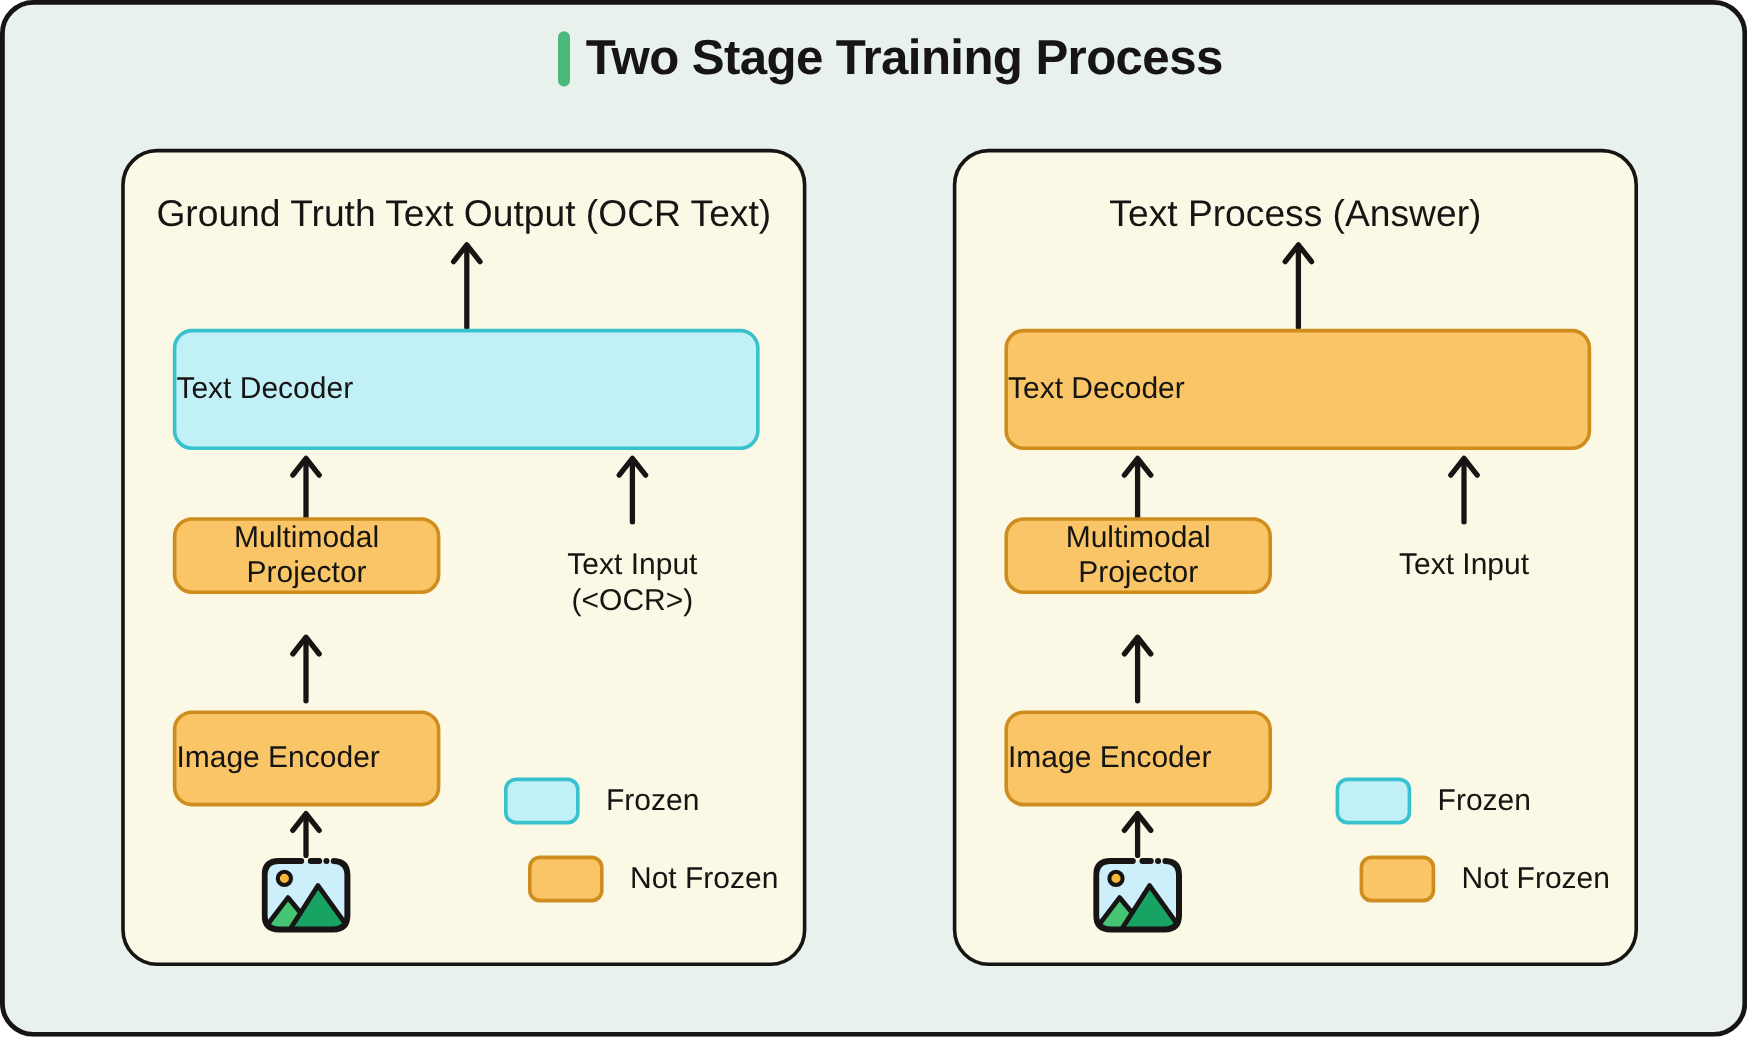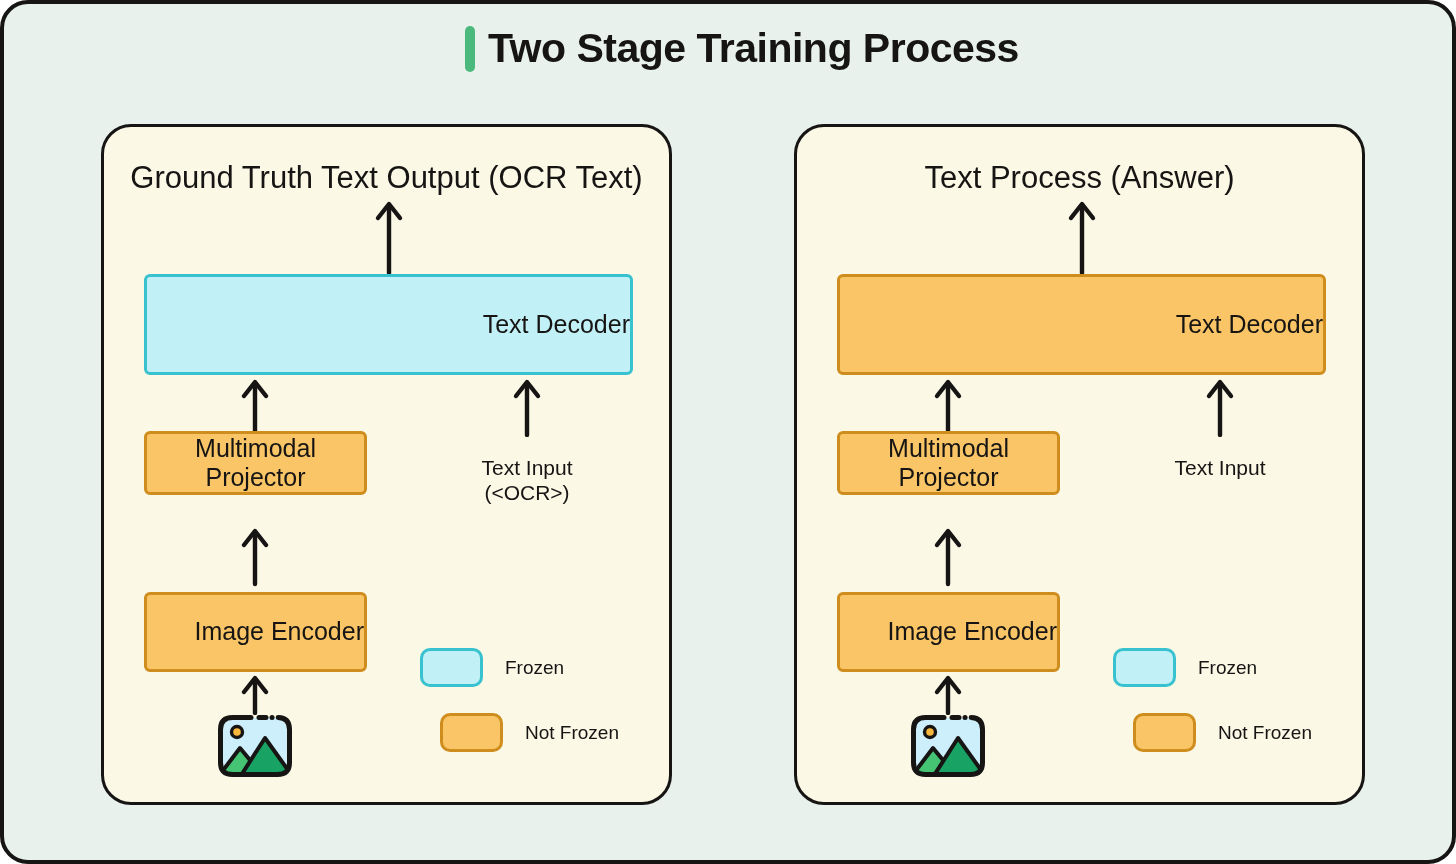--- a/index.html
+++ b/index.html
@@ -51,40 +51,40 @@
   }
   .panel.left{left:97px;}
   .panel.right{left:790px;}
   .panel-header{
     position:absolute;top:32px;left:0;right:0;
     text-align:center;font-size:31px;line-height:1.2;
   }
   
   .box{
     position:absolute;
-    display:flex;align-items:center;justify-content:flex-end;
+    display:flex;align-items:center;justify-content:flex-start;
     text-align:center;
     font-size:25px;line-height:1.18;
-    border-radius:6px;
+    border-radius:16px;
   }
   .box.frozen{
     background:var(--frozen-fill);
     border:3px solid var(--frozen-border);
   }
   .box.notfrozen{
     background:var(--notfrozen-fill);
     border:3px solid var(--notfrozen-border);
   }
   .decoder{left:40px;top:147px;width:489px;height:101px;}
   .projector{left:40px;top:304px;width:223px;height:64px;padding:0 18px;}
   .encoder{left:40px;top:465px;width:223px;height:80px;}
   
   .text-input{
     position:absolute;left:313px;top:328px;width:220px;
-    text-align:center;font-size:21px;line-height:1.2;
+    text-align:center;font-size:25px;line-height:1.2;
   }
   
   .arrow{position:absolute;}
   .arrow svg{display:block;}
   .arrow-output{left:270px;top:72px;}
   .arrow-proj-dec{left:136px;top:250px;}
   .arrow-text-dec{left:408px;top:250px;}
   .arrow-enc-proj{left:136px;top:399px;}
   .arrow-img-enc{left:136px;top:546px;}
   
@@ -94,21 +94,21 @@
     position:absolute;left:316px;
     display:flex;align-items:center;gap:22px;
   }
   .legend-row.row1{top:521px;}
   .legend-row.row2{top:586px;padding-left:20px;}
   .swatch{
     width:63px;height:39px;border-radius:10px;flex:0 0 auto;
   }
   .swatch.frozen{background:var(--frozen-fill);border:3px solid var(--frozen-border);}
   .swatch.notfrozen{background:var(--notfrozen-fill);border:3px solid var(--notfrozen-border);}
-  .legend-label{font-size:19px;line-height:1;}
+  .legend-label{font-size:25px;line-height:1;}
 </style>
 </head>
 <body>
 
 <svg width="0" height="0" style="position:absolute" aria-hidden="true">
   <defs>
     <g id="arrow-up-76">
       <line x1="15" y1="74" x2="15" y2="9" stroke="#161514" stroke-width="4.4" stroke-linecap="round"></line>
       <polyline points="4,19 15,5 26,19" fill="none" stroke="#161514" stroke-width="4.4" stroke-linecap="round" stroke-linejoin="round"></polyline>
     </g>

